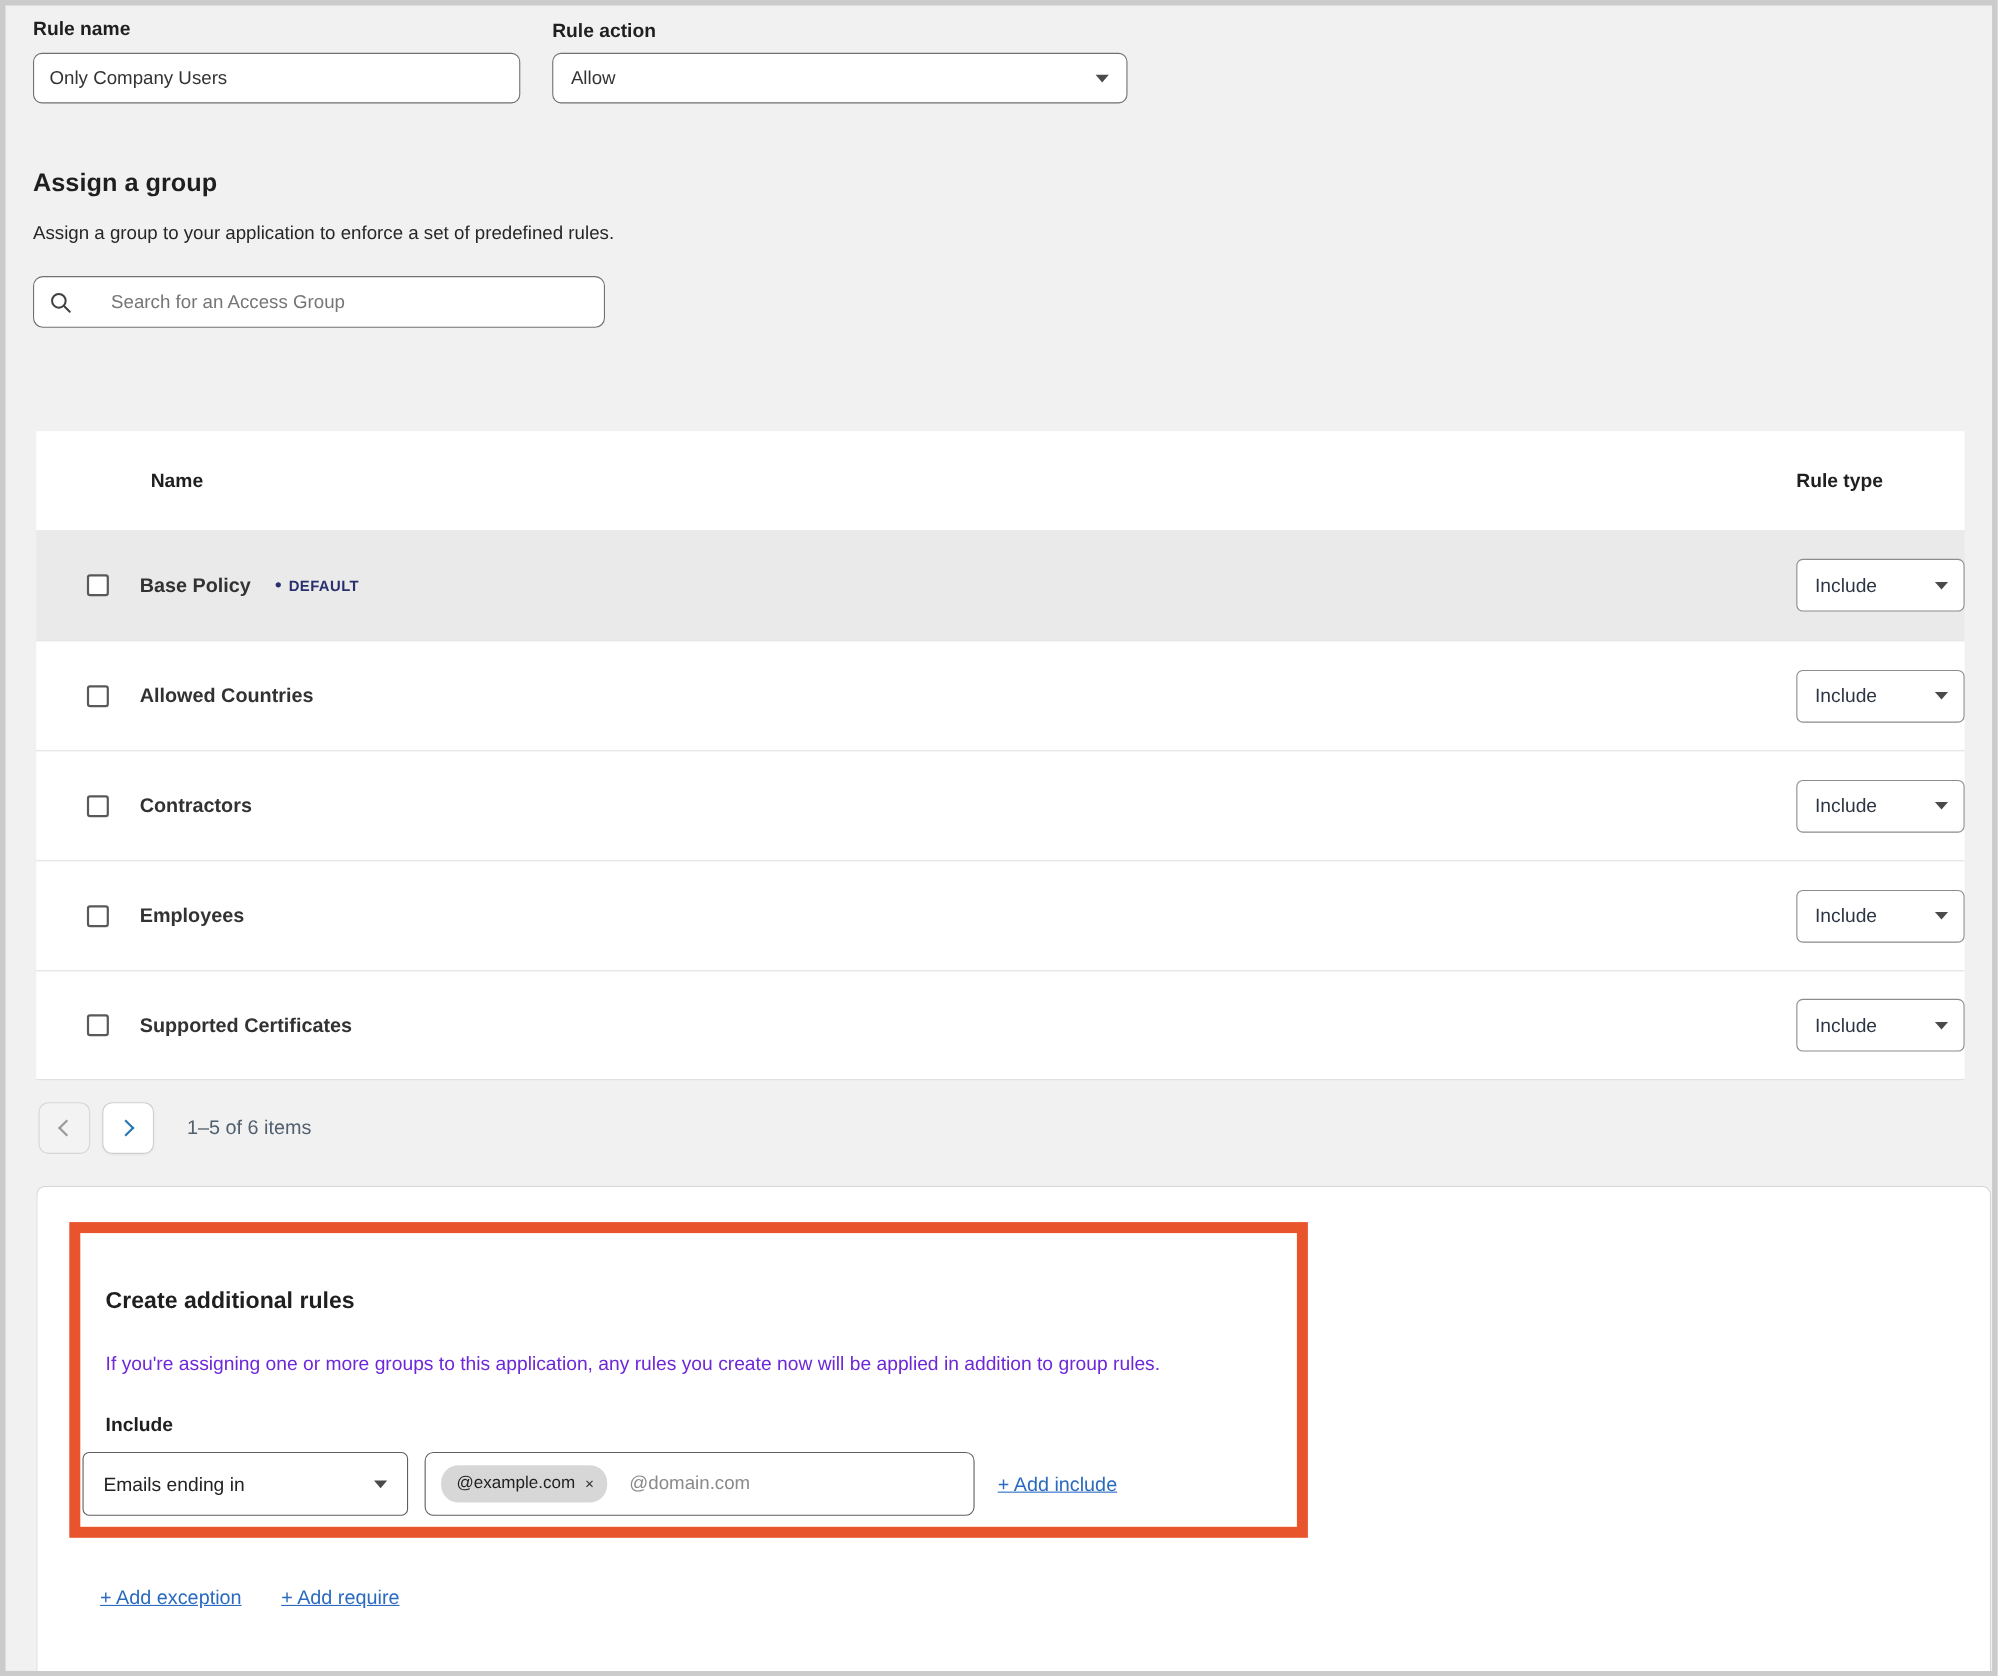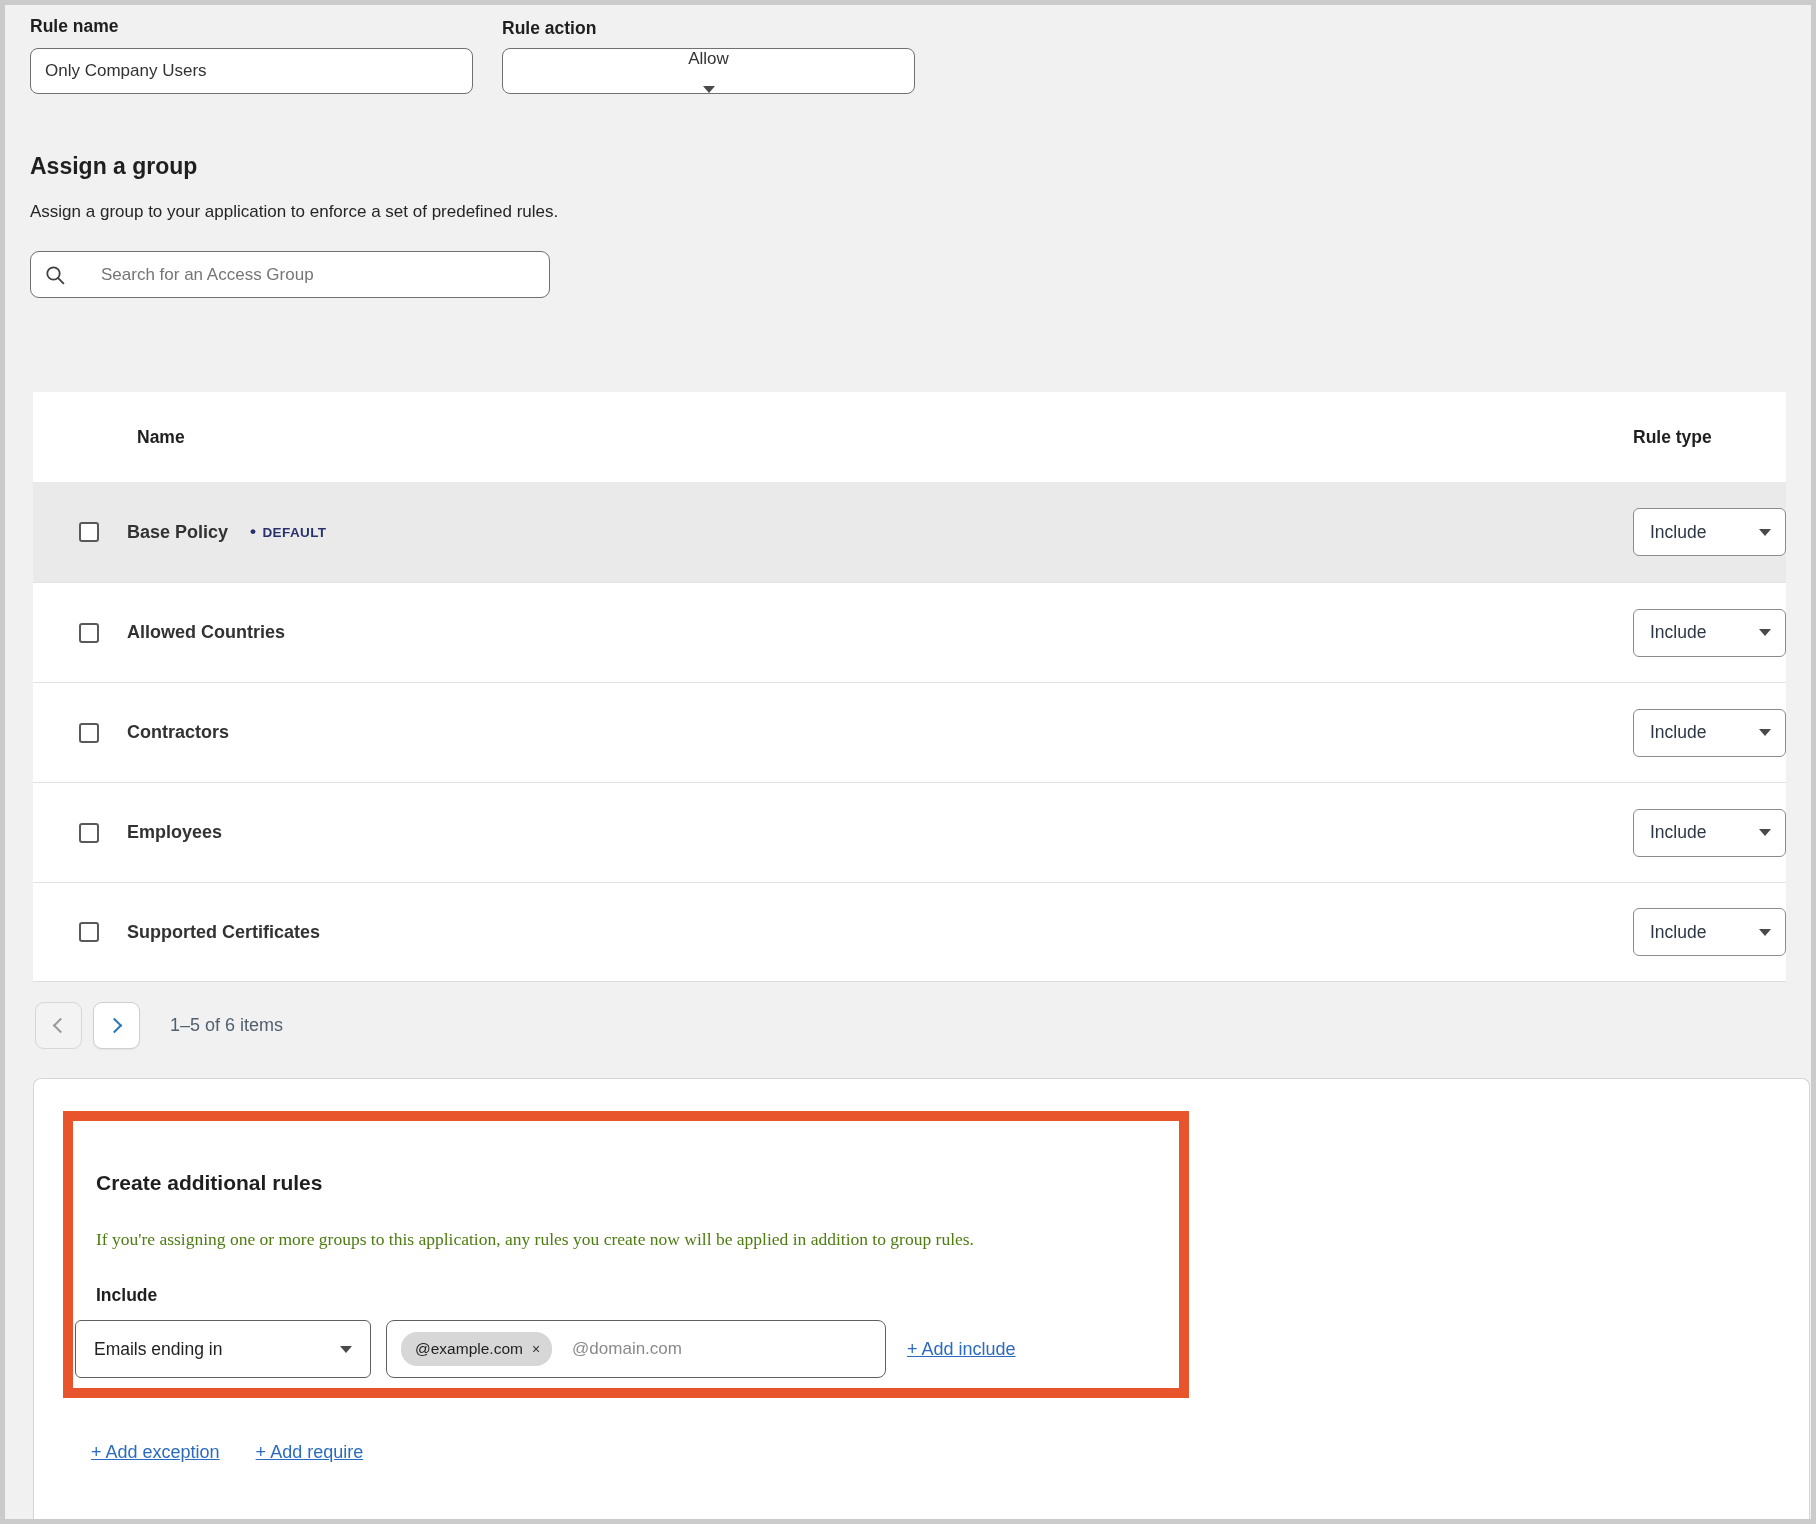--- a/index.html
+++ b/index.html
@@ -34,21 +34,21 @@
   .select-box {
     position: absolute;
     background: #fff;
     border: 1px solid #707070;
     border-radius: 8px;
     display: flex; align-items: center; justify-content: space-between;
     padding: 0 16px;
     font-size: 17px; color: #333;
     cursor: pointer;
   }
-  .sel-rule-action { left: 497px; top: 43px; width: 413px; height: 46px; flex-direction: column; }
+  .sel-rule-action { left: 497px; top: 43px; width: 523px; height: 46px; }
   .caret-down {
     width: 0; height: 0;
     border-left: 6px solid transparent;
     border-right: 6px solid transparent;
     border-top: 7px solid #4a4a4a;
   }
 
   
   .h2 {
     position: absolute; left: 25px; top: 148px;
@@ -167,21 +167,21 @@
     width: 1126px; height: 287px;
     border: 10px solid #e8542c;
     background: #fff;
   }
   .card-h3 {
     position: absolute; left: 62px; top: 92px;
     font-size: 21px; font-weight: bold; color: #1f1f1f;
   }
   .card-desc {
     position: absolute; left: 62px; top: 150px;
-    font-size: 17.5px; color: #4d7c0f; font-family: Liberation Serif, serif;
+    font-size: 17.5px; color: #6d28d9;
   }
   .include-label {
     position: absolute; left: 62px; top: 206px;
     font-size: 17.5px; font-weight: bold; color: #1f1f1f;
   }
   .controls-row {
     position: absolute; left: 41px; top: 241px;
     display: flex; align-items: center;
   }
   .cond-select {

